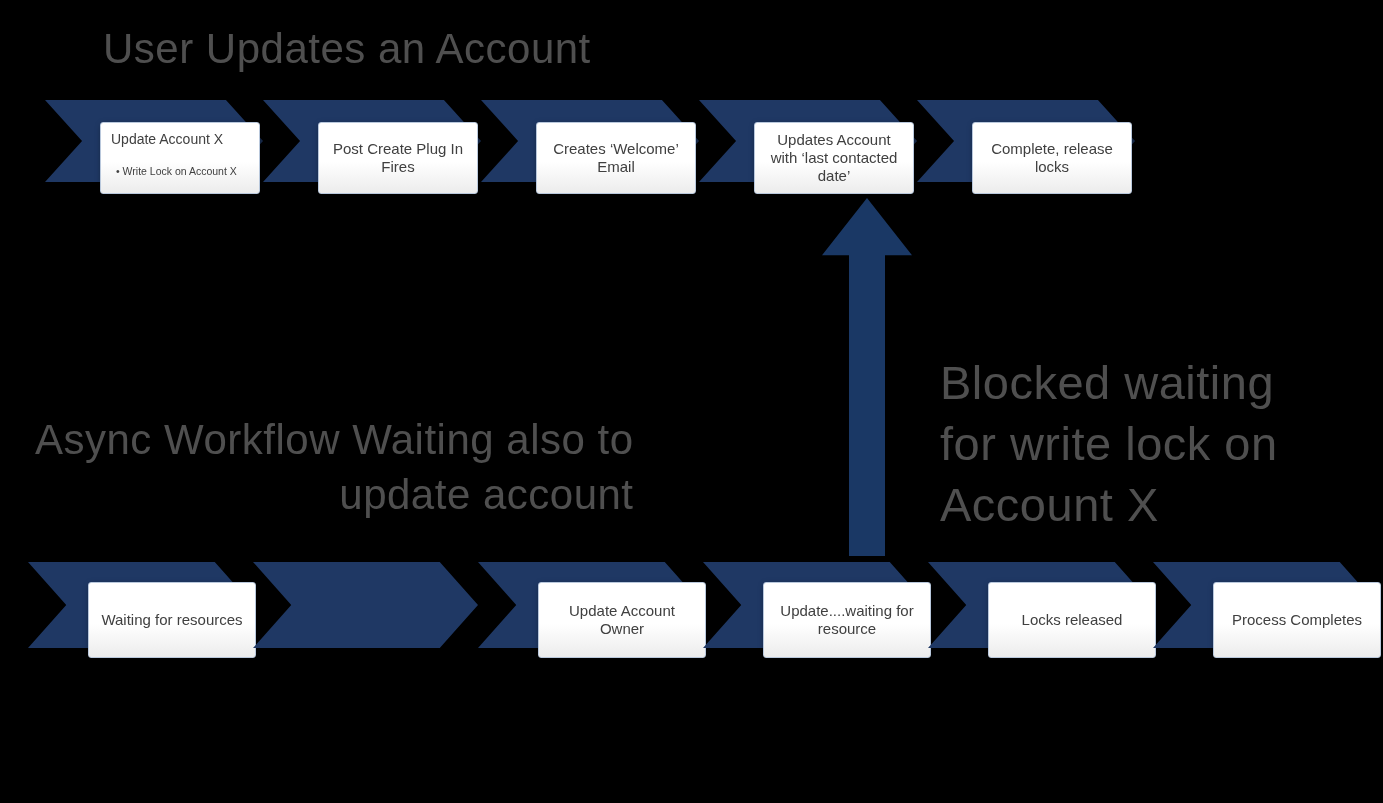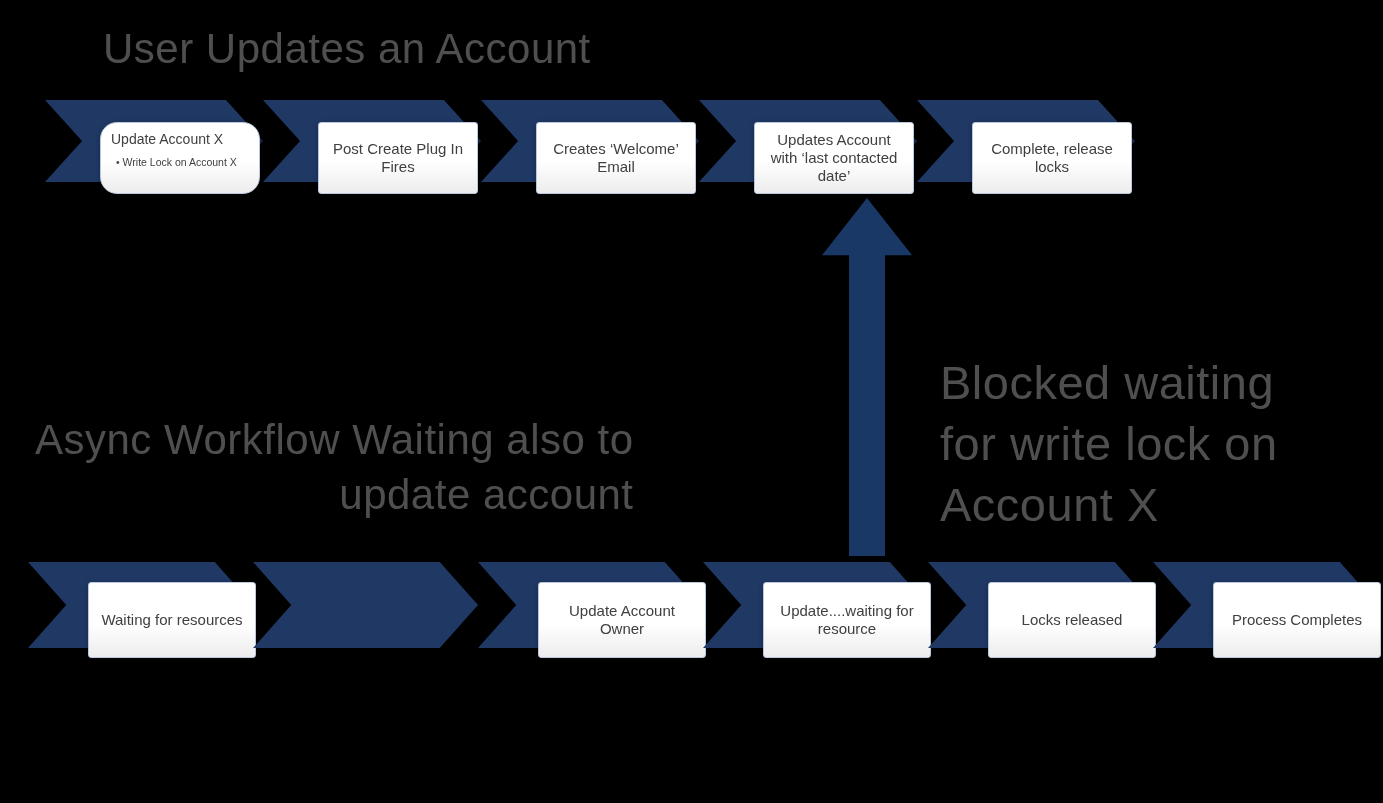--- a/index.html
+++ b/index.html
@@ -53,24 +53,23 @@
     text-align:center;
     color:var(--box-text,#424242);
     font-size:15px;line-height:1.22;
     padding:4px 8px;box-sizing:border-box;
   }
   .top-row .step-box{left:55px;top:22px;width:160px;height:72px;}
   .bottom-row .step-box{left:60px;top:20px;width:168px;height:76px;}
   .step-box.has-bullets{
     justify-content:flex-start;align-items:flex-start;text-align:left;
     padding:8px 6px 4px 10px;
-    border-radius:17px;
   }
   .has-bullets .step-label{font-size:14px;}
-  .step-bullet{font-size:10.5px;margin-top:8px;margin-left:5px;}
+  .step-bullet{font-size:10.5px;margin-top:17px;margin-left:5px;}
   .block-arrow{
     position:absolute;
     left:822px;top:198px;width:90px;height:358px;
     background:var(--arrow,#17375E);
     clip-path:polygon(50% 0,100% 16%,70% 16%,70% 100%,30% 100%,30% 16%,0 16%);
   }
 </style>
 </head>
 <body>
 

